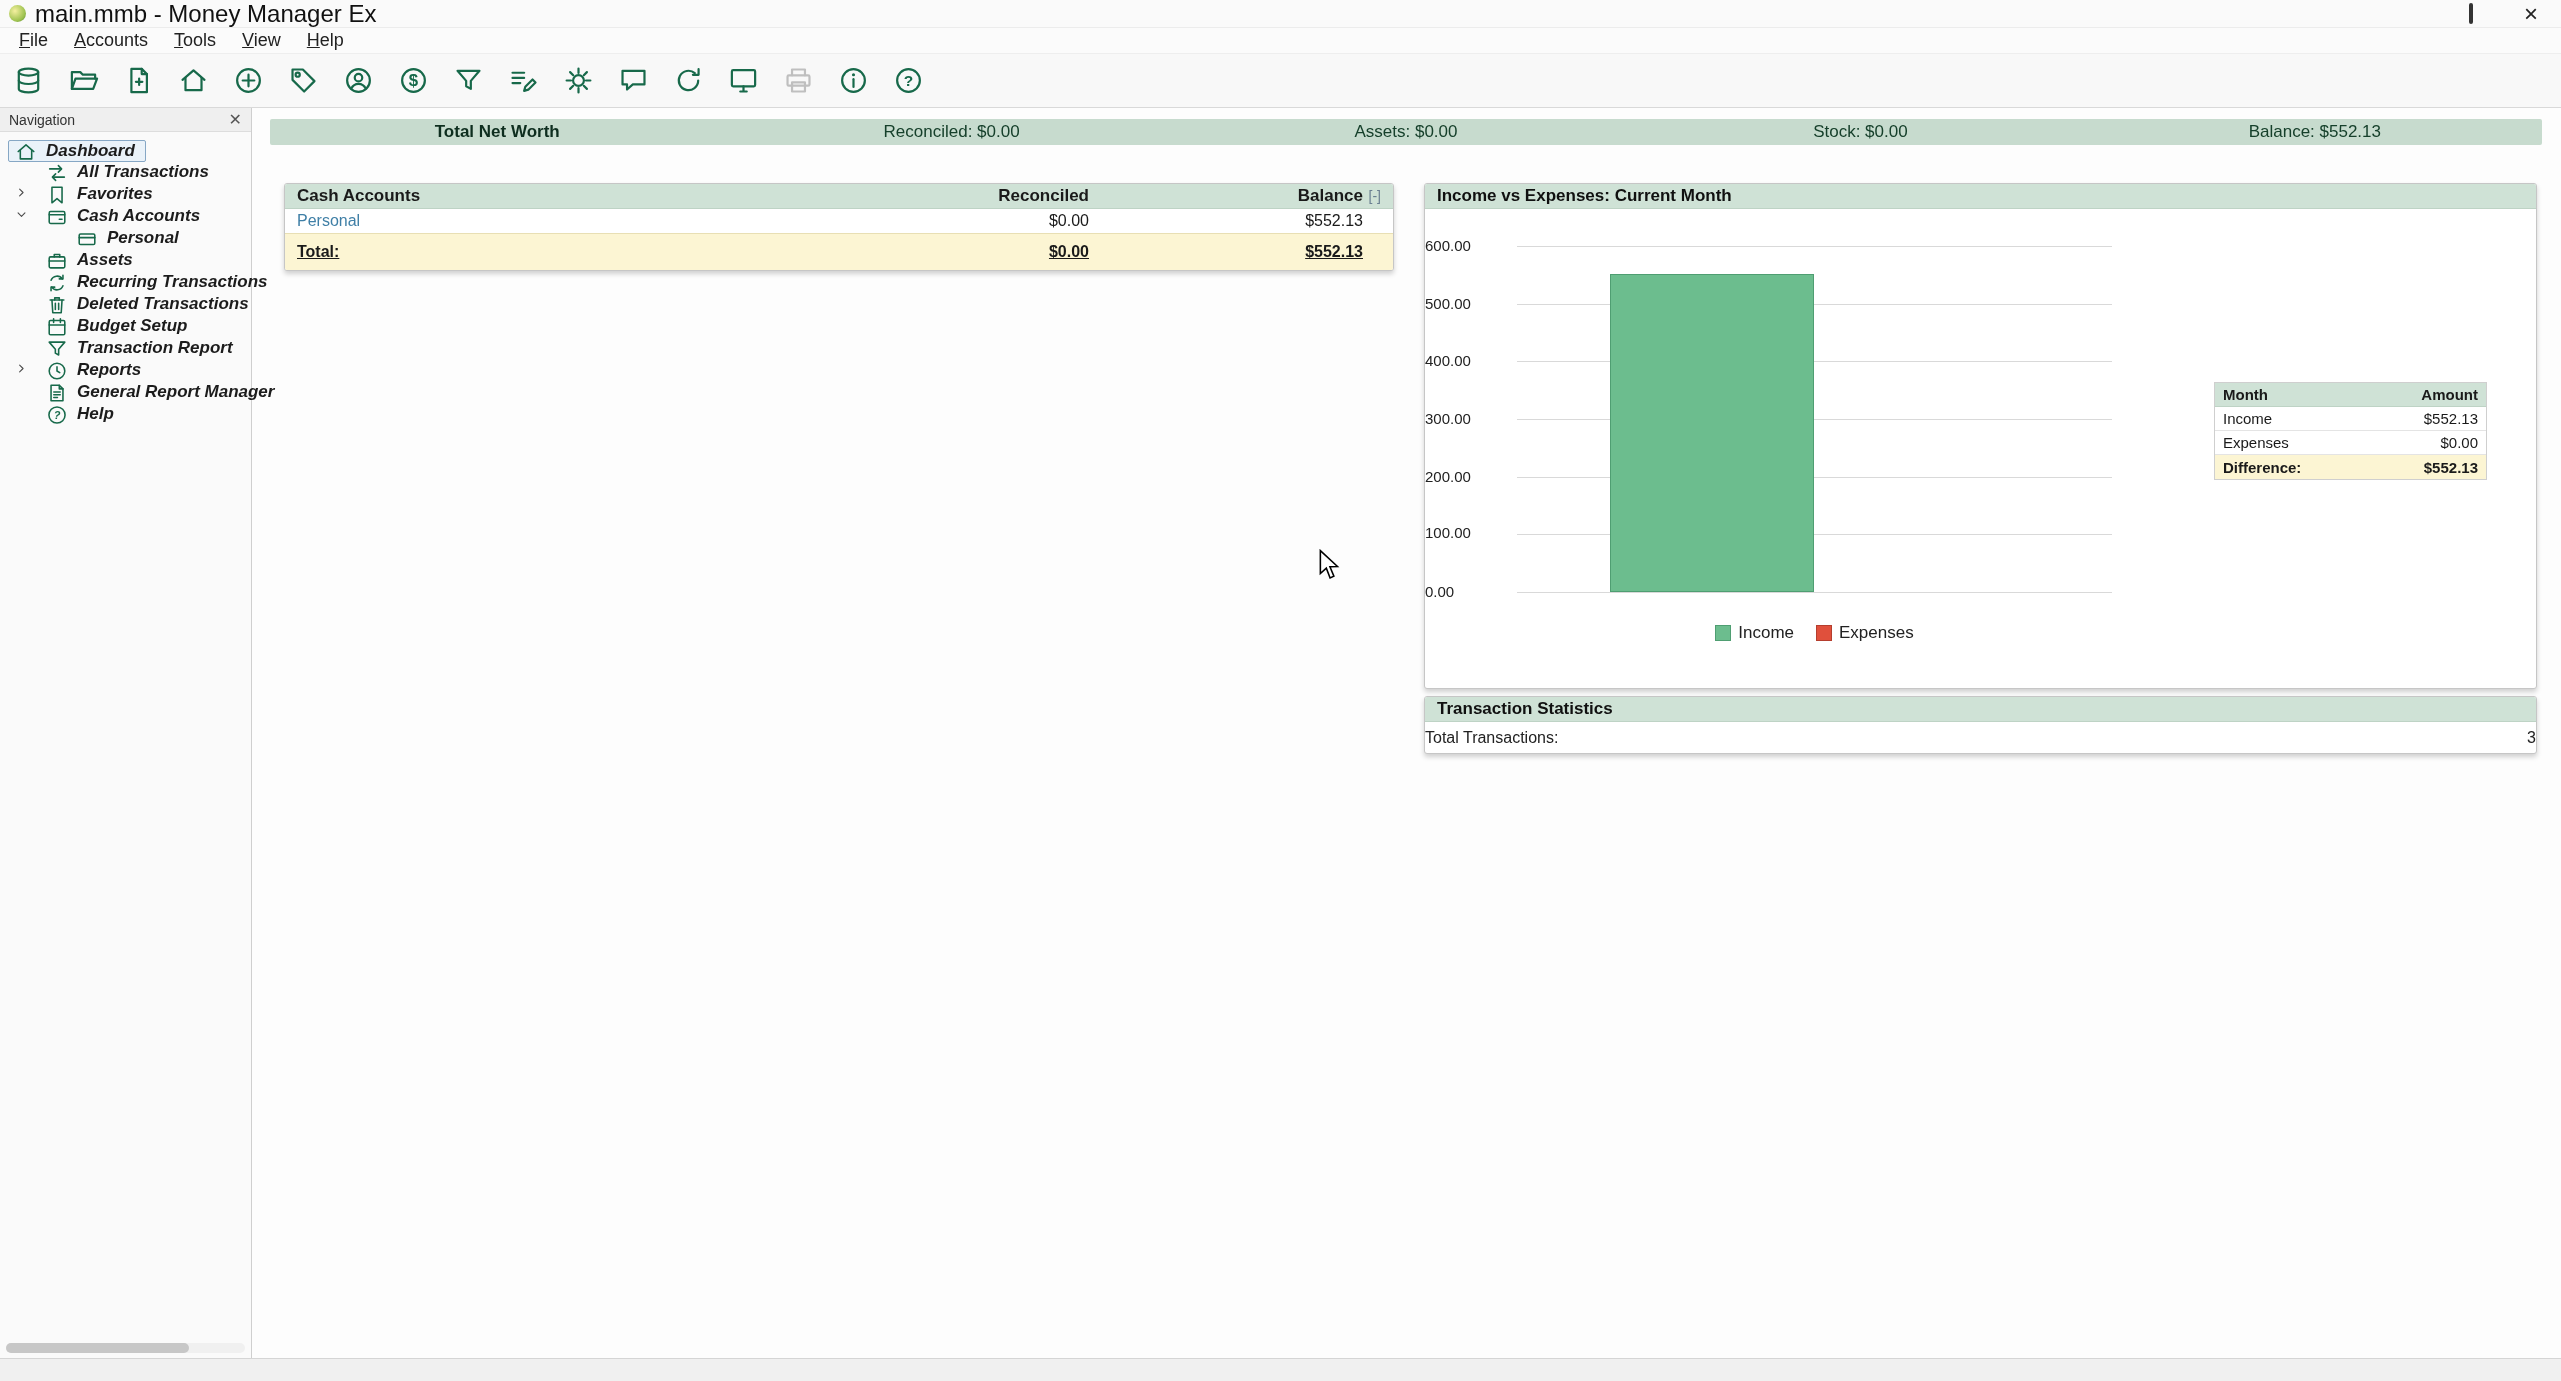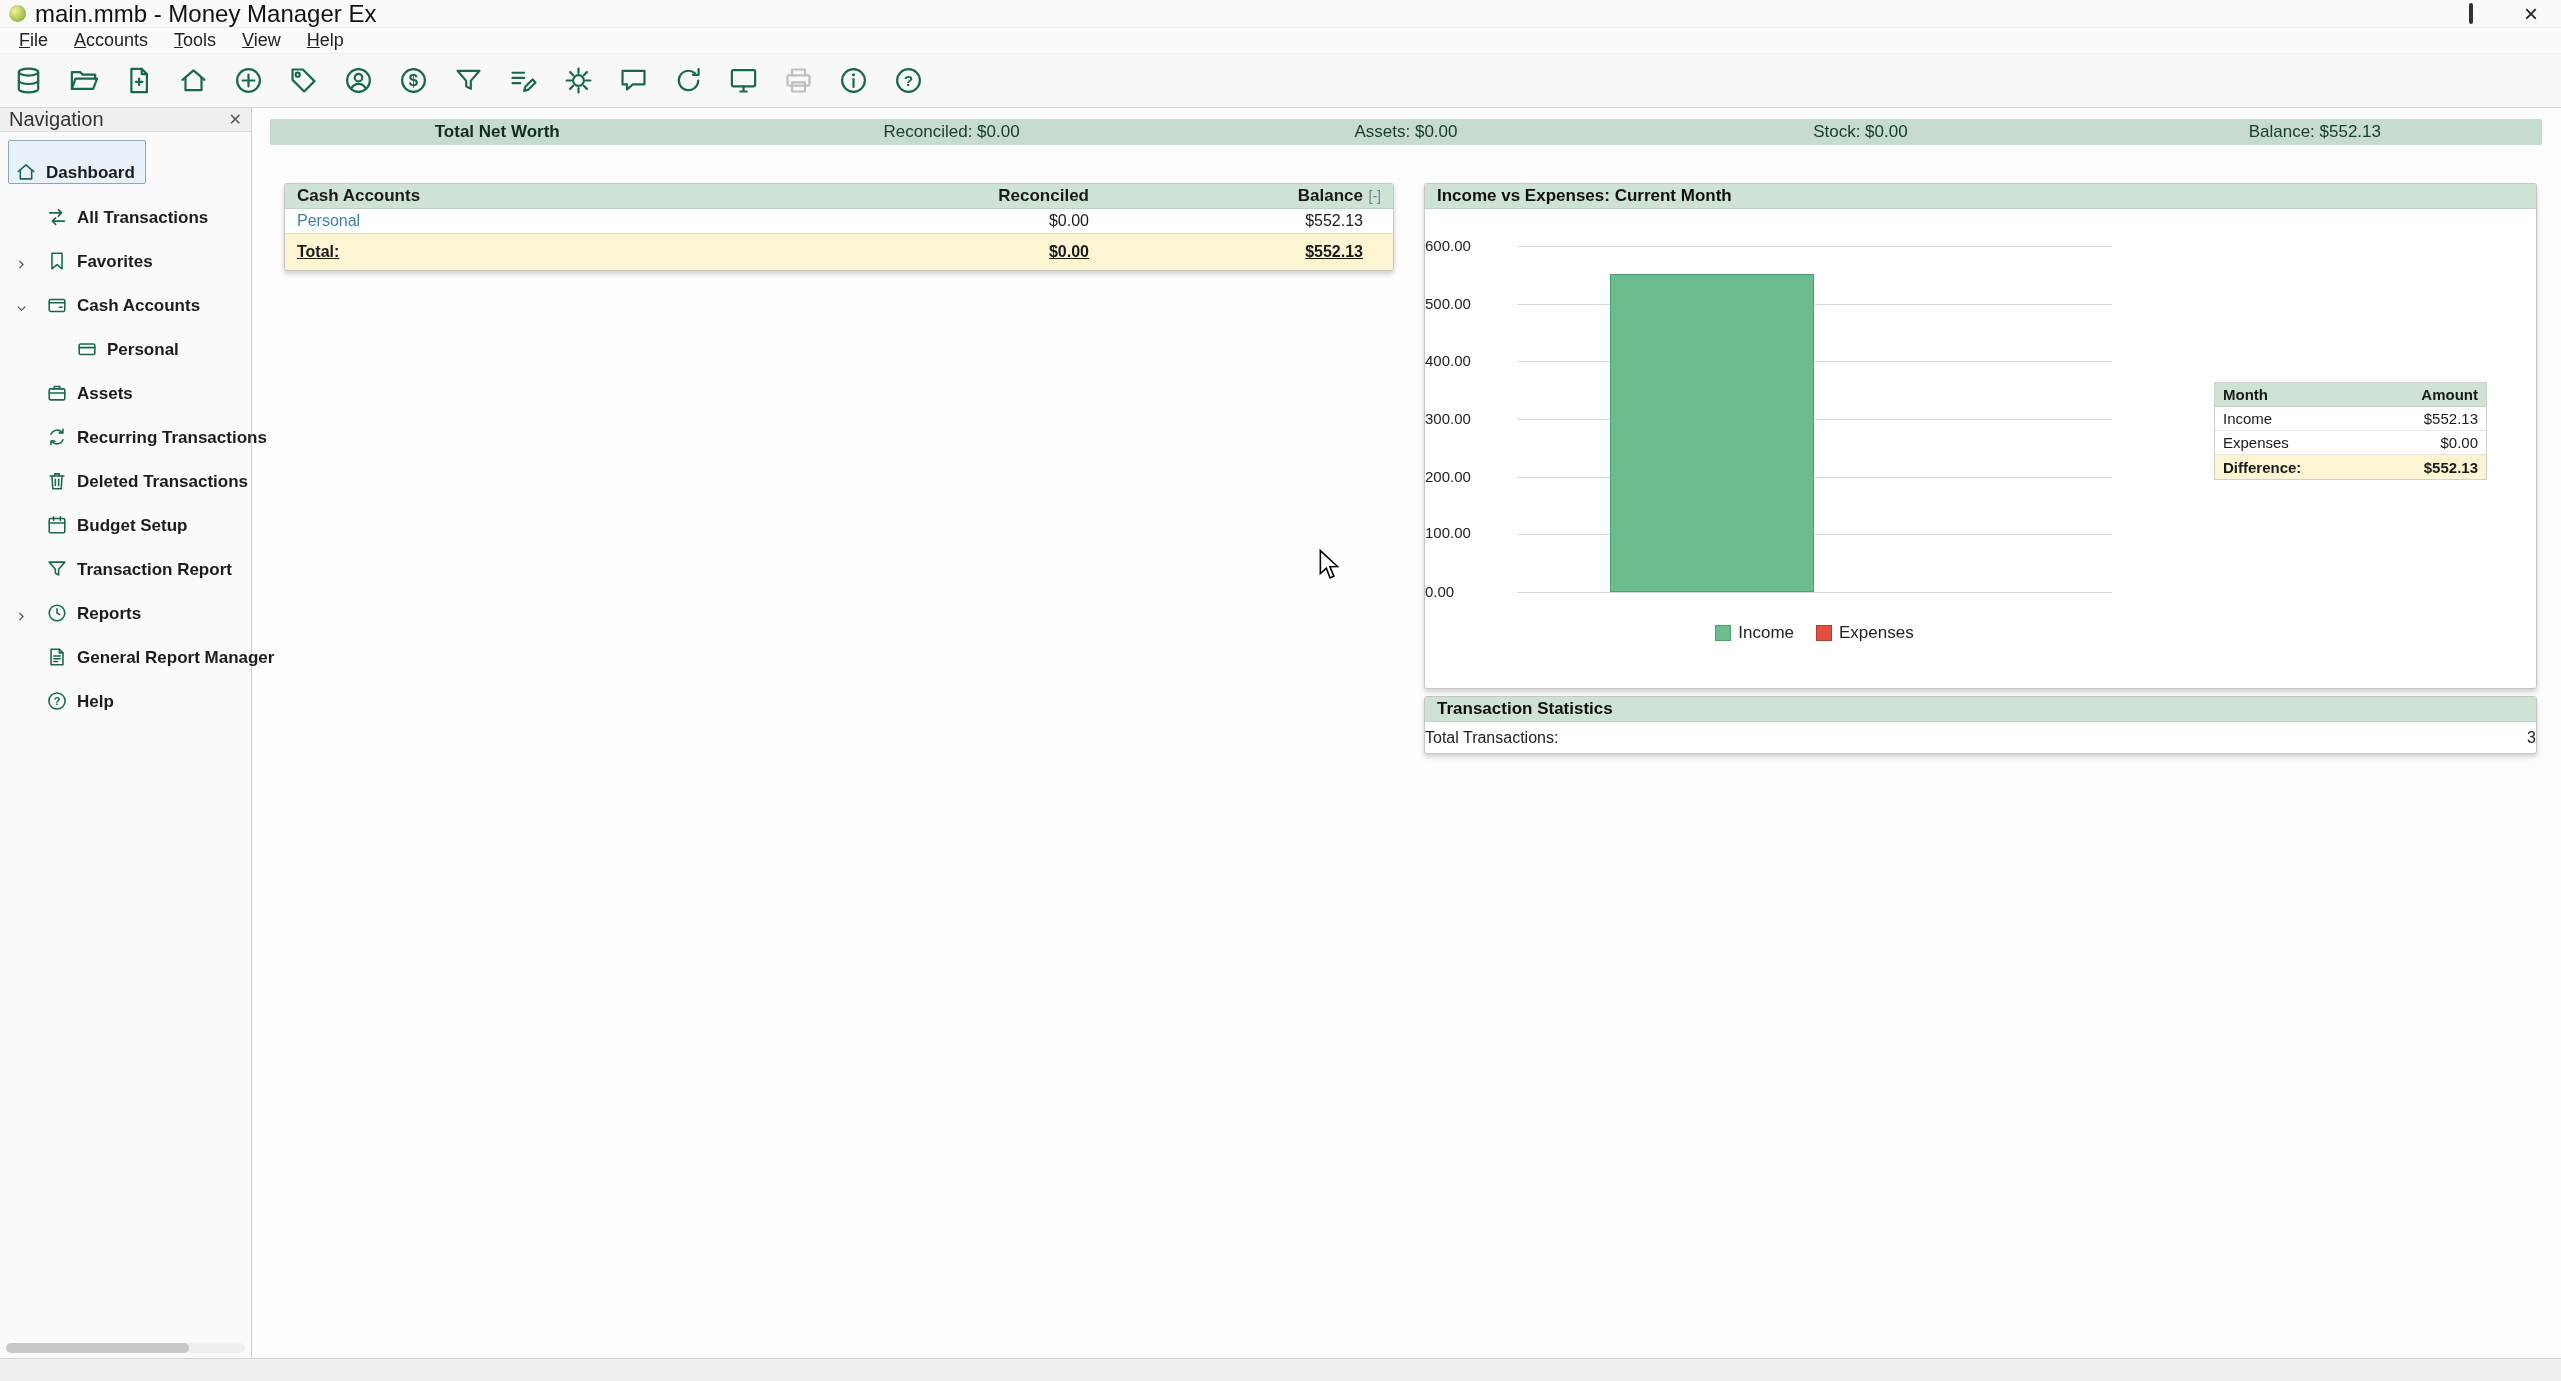--- a/index.html
+++ b/index.html
@@ -24,24 +24,24 @@
   .tool-btn{width:40px;height:40px;display:flex;align-items:center;justify-content:center;color:#17694a;border-radius:4px;flex:none;}
   .tool-btn.disabled{color:#bfbfbf;}
   .tool-btn .icon{width:31px;height:31px;}
 
   .icon{display:inline-block;flex:none;}
   .icon svg{width:100%;height:100%;display:block;fill:none;stroke:currentColor;stroke-width:1.7;stroke-linecap:round;stroke-linejoin:round;}
 
   
   .nav{position:absolute;left:0;top:108px;width:252px;bottom:23px;background:#fafafa;border-right:1px solid #cfcfcf;}
   .nav-header{height:24px;background:#efefef;display:flex;align-items:center;padding:0 9px;border-bottom:1px solid #dddddd;}
-  .nav-title{font-size:20px;color:#333;}
+  .nav-title{font-size:14px;color:#333;}
   .nav-close{margin-left:auto;font-size:16px;color:#555;line-height:1;}
   .nav-items{padding-top:8px;}
-  .nav-item{height:44px;display:flex;align-items:flex-end;padding-left:14px;font-size:17px;font-weight:600;color:#1c1c1c;white-space:nowrap;}
+  .nav-item{height:22px;display:flex;align-items:flex-start;padding-left:14px;font-size:17px;font-weight:600;color:#1c1c1c;white-space:nowrap;font-style:italic;}
   .nav-item .arrow{width:32px;height:16px;color:#4a4a4a;display:flex;align-items:center;flex:none;}
   .nav-item .arrow .icon{width:15px;height:15px;}
   .nav-item .spacer2{width:30px;flex:none;}
   .nav-ic{width:22px;height:22px;color:#17694a;margin-right:9px;}
   .nav-item.selected{margin-left:8px;padding-left:6px;padding-right:10px;width:fit-content;border:1px solid #86a7c5;background:#eaf2f9;border-radius:2px;}
   .nav-hscroll{position:absolute;left:6px;right:6px;bottom:5px;height:10px;border-radius:5px;background:#f0f0f0;}
   .nav-hthumb{width:183px;height:10px;border-radius:5px;background:#c7c7c7;}
 
   
   .summary-bar{position:absolute;left:270px;top:119px;width:2272px;height:26px;background:#c7dbce;display:flex;align-items:center;border-radius:2px;}

